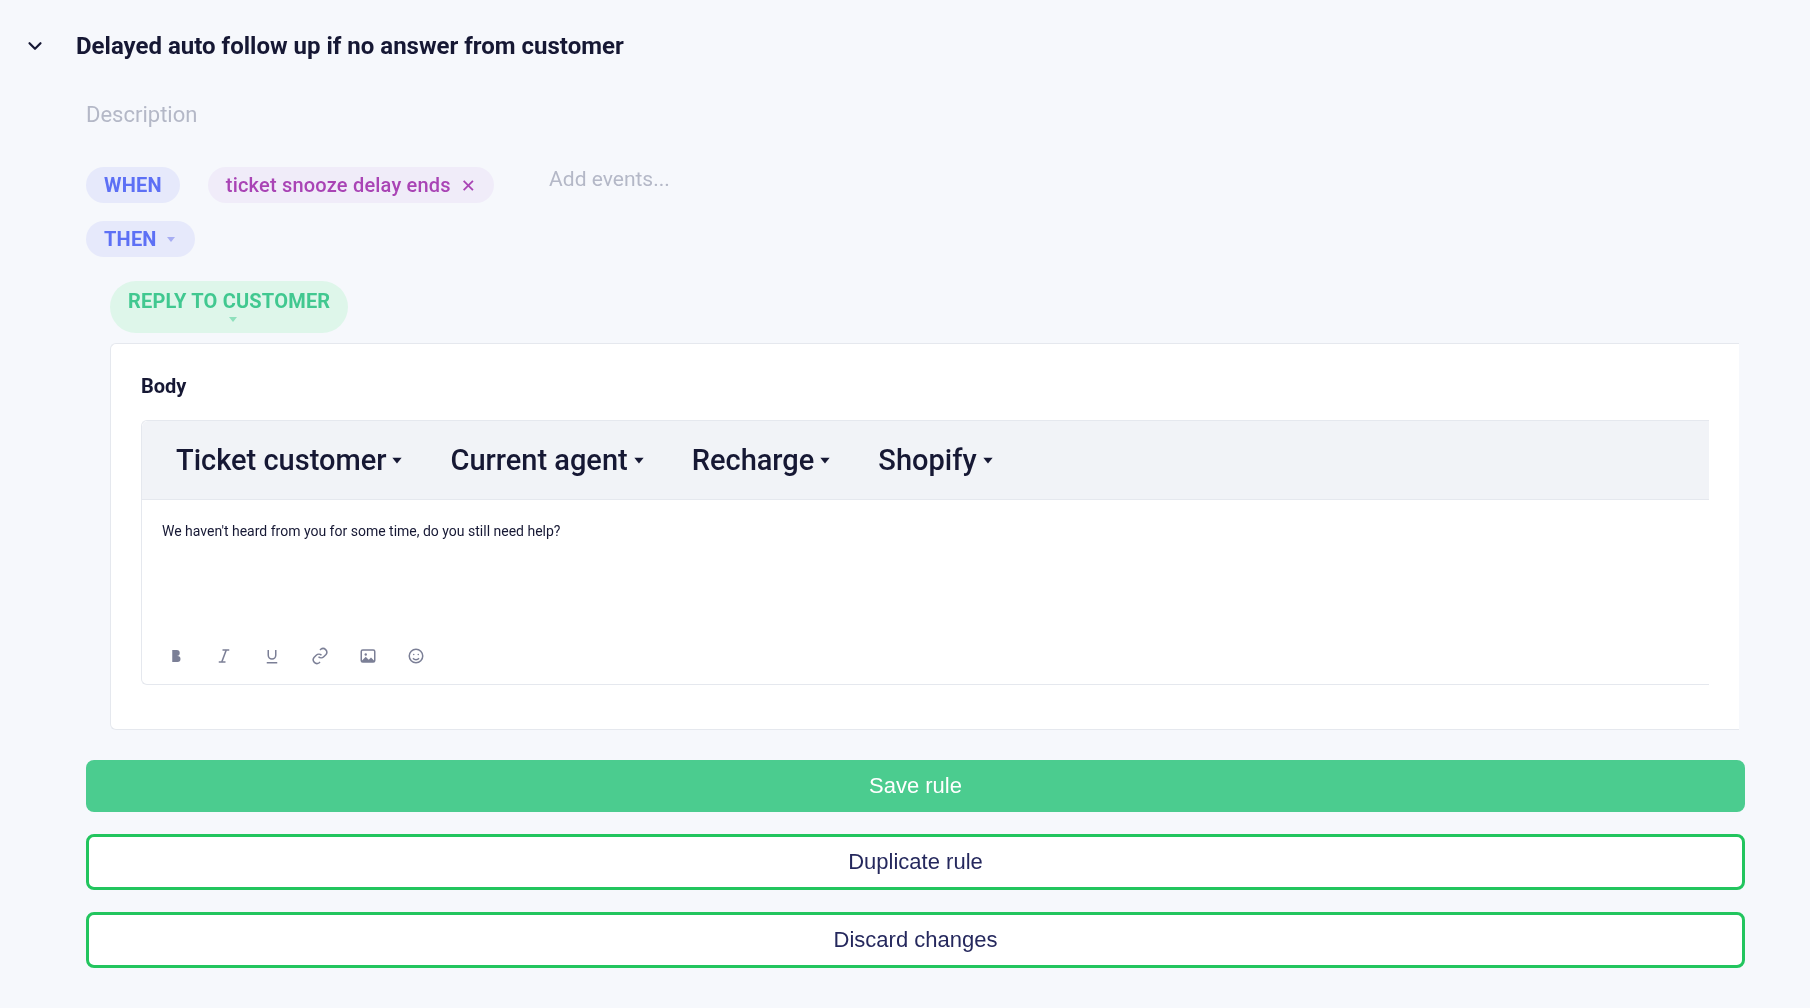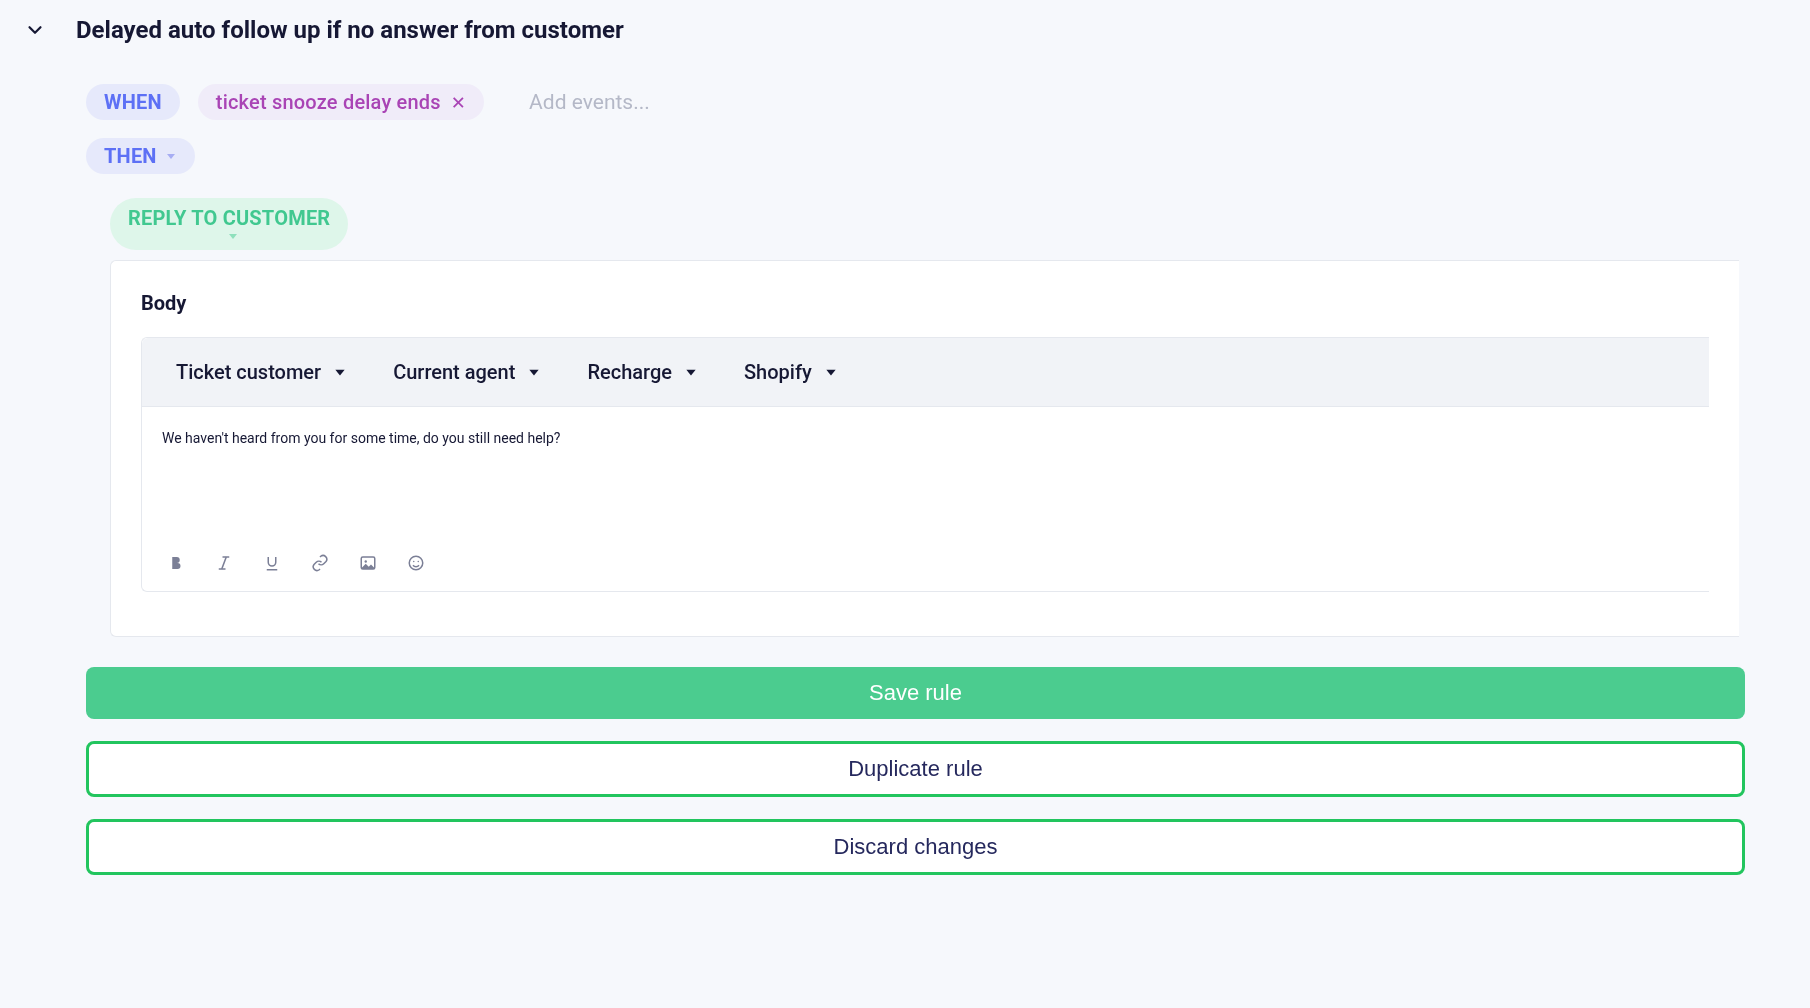--- a/index.html
+++ b/index.html
@@ -12,43 +12,43 @@
     --event-fg:#a944b5;
     --reply-bg:#def6ea;
     --reply-fg:#41c890;
     --panel-border:#e5e8ee;
     --toolbar-bg:#f1f3f7;
     --btn-green:#4bcc8f;
     --btn-text-dark:#25285d;
     --icon-muted:#7b7f96;
   }
   html,body{margin:0;padding:0;background:var(--bg);font-family:-apple-system,BlinkMacSystemFont,"Segoe UI",Roboto,Helvetica,Arial,sans-serif;color:var(--text);}
-  .page{width:1745px;min-height:1008px;box-sizing:border-box;padding:16px 0 40px 0;}
+  .page{width:1745px;min-height:1008px;box-sizing:border-box;padding:32px 0 40px 0;}
   .header-row{display:flex;align-items:center;gap:30px;padding-left:24px;}
   .chevron{width:22px;height:22px;flex:0 0 22px;}
   .title{font-size:24px;font-weight:700;}
   .content{padding-left:86px;}
   .description{font-size:22px;color:var(--muted);margin-top:42px;}
   .cond-wrapper{margin-top:40px;}
-  .cond-row{display:flex;align-items:center;gap:18px;margin-bottom:18px;flex-wrap:wrap;}
+  .cond-row{display:flex;gap:28px;margin-bottom:18px;flex-wrap:wrap;}
   .pill{display:inline-flex;align-items:center;border-radius:999px;padding:6px 18px;font-size:20px;font-weight:700;letter-spacing:.2px;}
   .pill-when{background:var(--when-bg);color:var(--when-fg);}
   .pill-event{background:var(--event-bg);color:var(--event-fg);font-weight:500;font-size:20px;}
   .pill-event .x{margin-left:10px;font-size:18px;cursor:pointer;}
   .pill-then{background:var(--when-bg);color:var(--when-fg);}
   .caret{margin-left:8px;}
   .caret svg{display:block;}
   .add-events{color:var(--muted);font-size:21px;margin-left:27px;}
   .reply-row{margin-top:24px;margin-left:24px;}
   .pill-reply{background:var(--reply-bg);color:var(--reply-fg);font-weight:700;font-size:20px;padding:8px 18px;flex-direction:column;}
   .panel{margin-top:10px;margin-left:24px;margin-right:6px;background:#fff;border:1px solid var(--panel-border);border-right:none;border-radius:6px 0 0 6px;padding:30px 30px 44px 30px;}
   .body-label{font-size:20px;font-weight:700;color:var(--text);margin-bottom:22px;}
   .editor-box{border:1px solid var(--panel-border);border-right:none;border-radius:6px 0 0 6px;}
   .editor-toolbar{background:var(--toolbar-bg);border-bottom:1px solid var(--panel-border);padding:22px 34px;display:flex;gap:46px;align-items:center;border-radius:6px 0 0 0;}
-  .tb-item{display:inline-flex;align-items:center;gap:12px;font-size:20px;font-weight:500;color:var(--text);cursor:pointer;}
+  .tb-item{display:inline-flex;align-items:center;gap:4px;font-size:29px;font-weight:500;color:var(--text);cursor:pointer;}
   .editor-body{padding:22px 20px 14px 20px;}
   .editor-text{font-size:14px;color:var(--text);line-height:1.4;min-height:118px;outline:none;}
   .format-bar{display:flex;gap:28px;align-items:center;padding:6px 4px 4px 4px;color:var(--icon-muted);}
   .format-bar .ic{width:20px;height:20px;display:flex;align-items:center;justify-content:center;cursor:pointer;}
   .buttons-row{display:flex;gap:22px;margin-top:30px;flex-direction:column;}
   .btn{font-size:22px;padding:12px 22px;border-radius:8px;cursor:pointer;border:1px solid transparent;}
   .btn-primary{background:var(--btn-green);color:#fff;font-weight:500;}
   .btn-secondary{background:#fff;color:var(--btn-text-dark);border:3px solid #22c55e;font-weight:500;}
   svg{display:block;}
 </style>
@@ -61,20 +61,21 @@
     <span class="chevron">
       <svg viewBox="0 0 24 24" width="22" height="22" fill="none" stroke="#161834" stroke-width="2.4" stroke-linecap="round" stroke-linejoin="round">
           <polyline points="6 9 12 15 18 9"></polyline>
         </svg>
     </span>
     <div class="title">Delayed auto follow up if no answer from customer</div>
   </div>
 
   <div class="content">
 
+    <div class="description">Description</div>
 
     <div class="cond-wrapper">
 
       <div class="cond-row">
         <span class="pill pill-when">
           <span>WHEN</span>
         </span>
         <span class="pill pill-event">
           <span>ticket snooze delay ends</span>
           <span class="x">✕</span>

